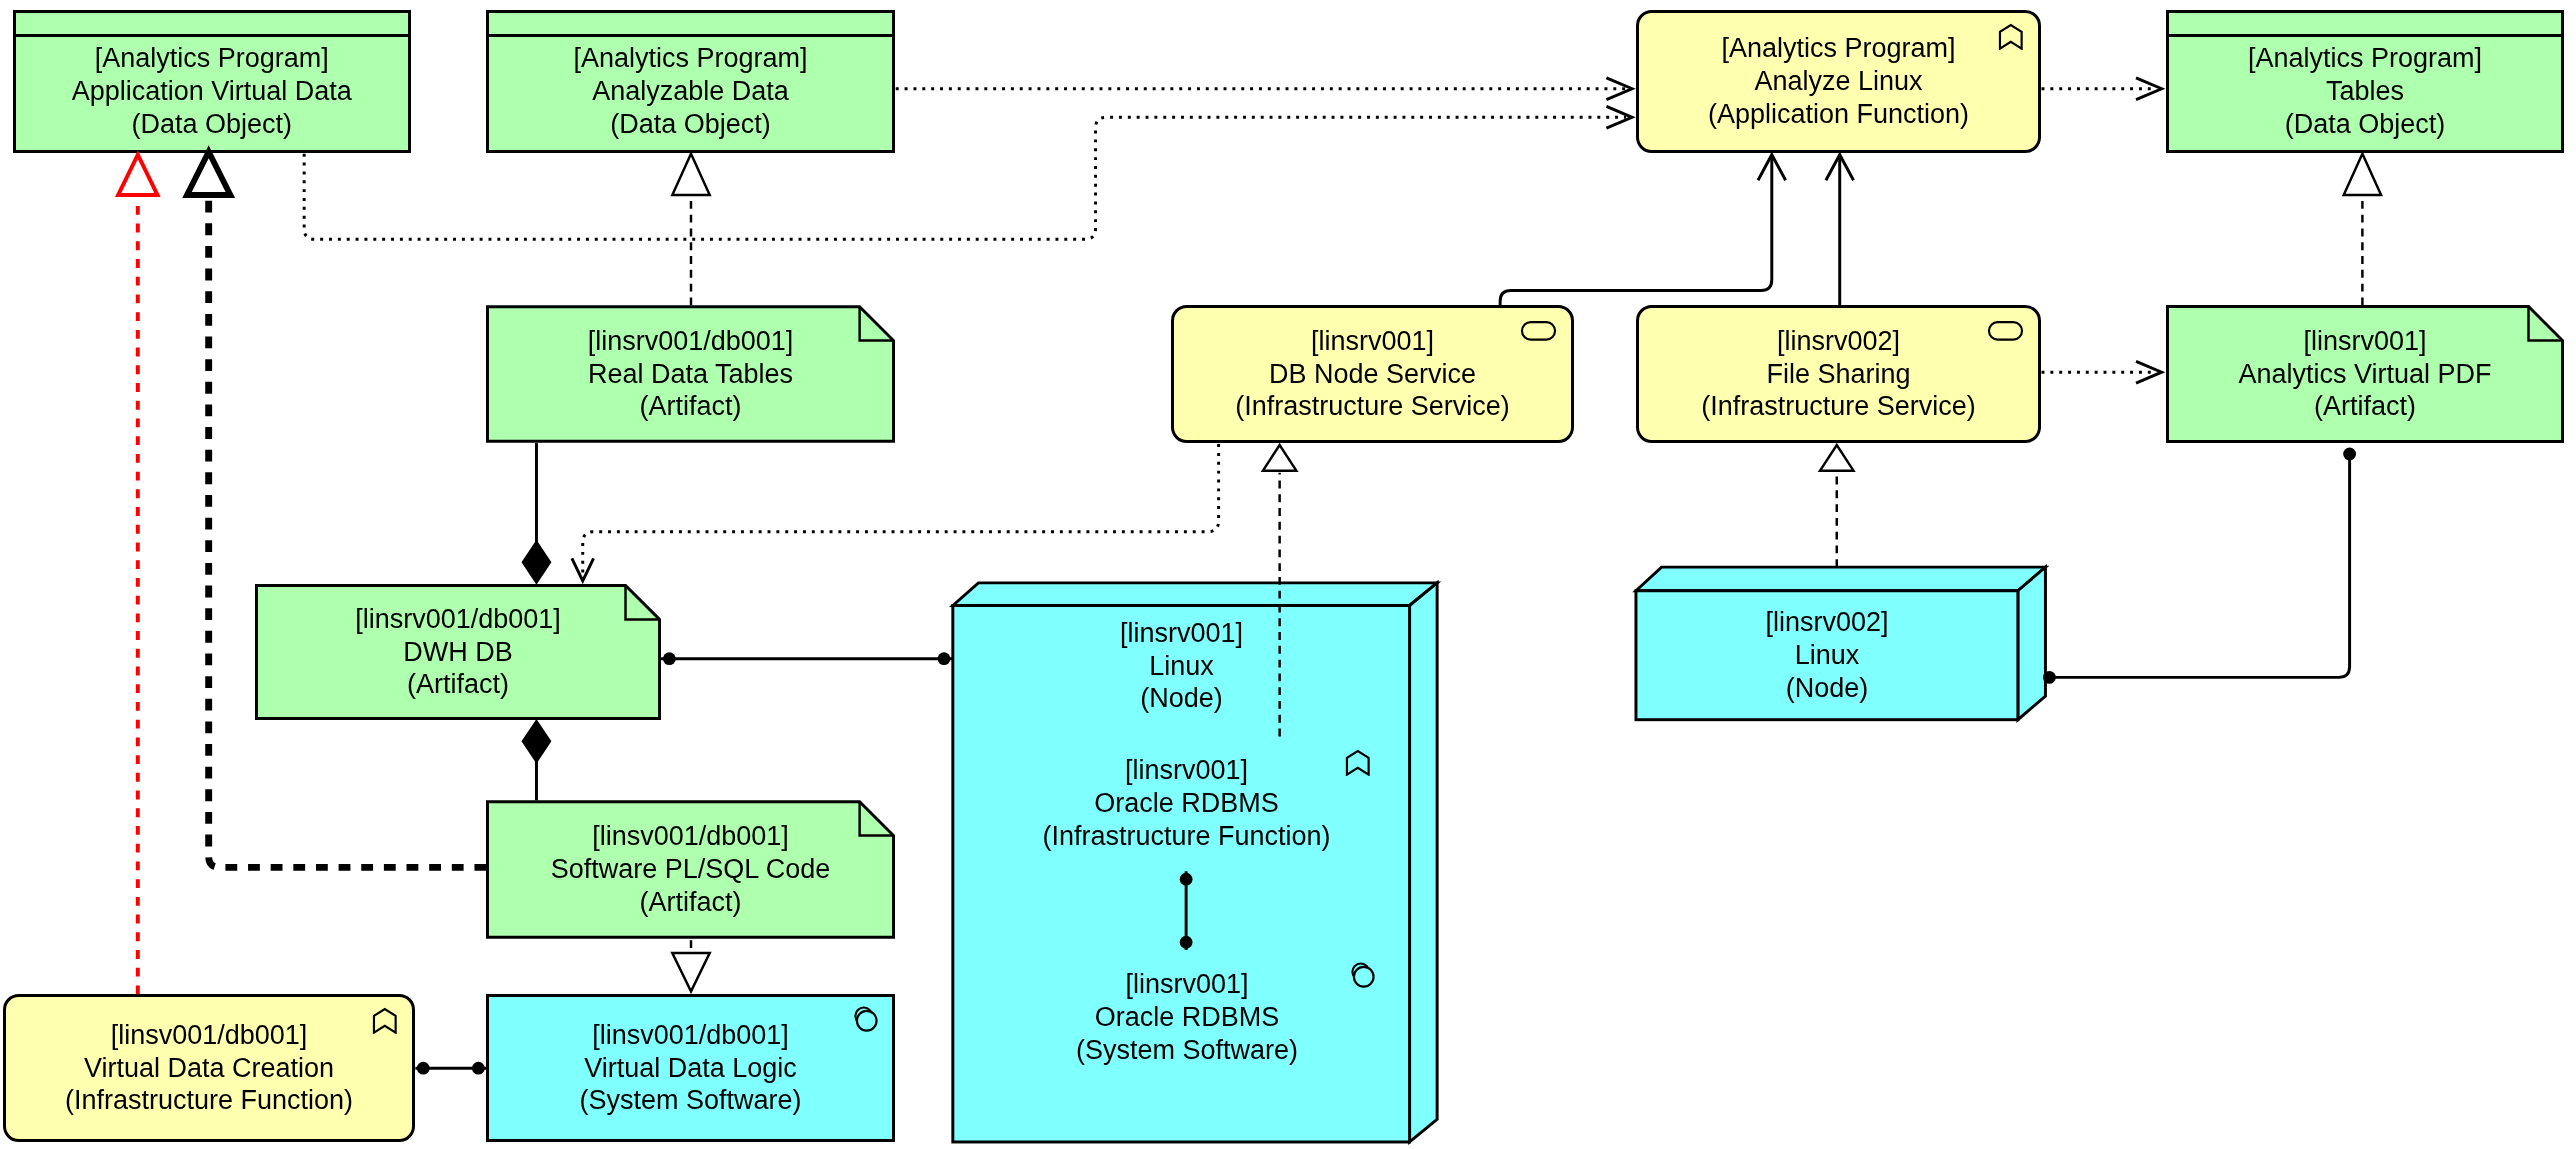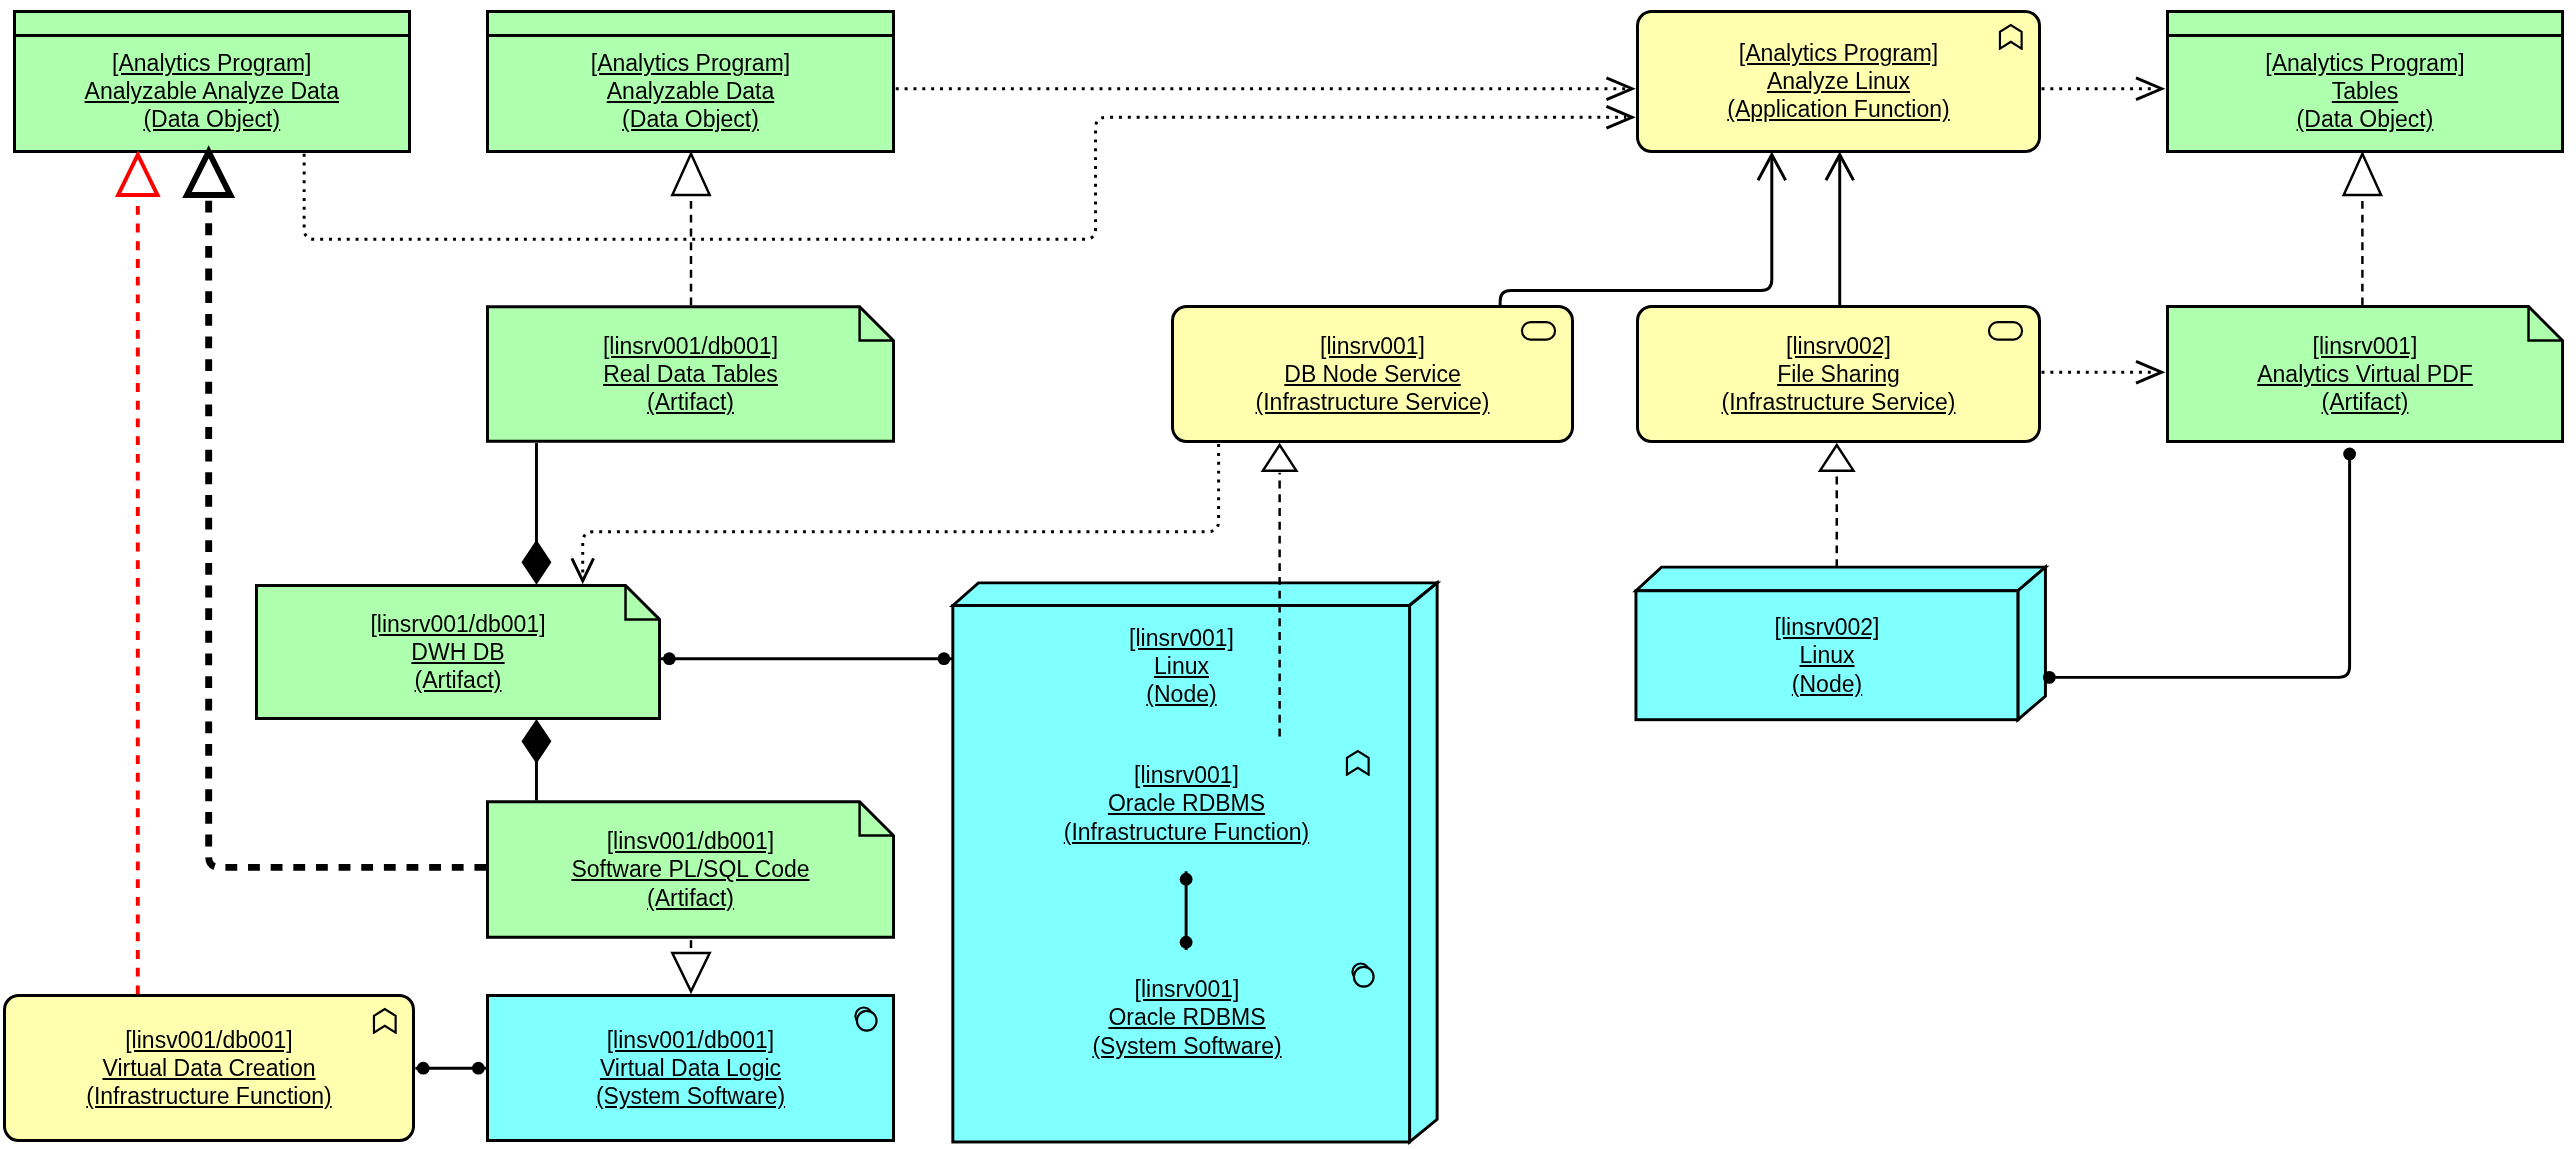--- a/index.html
+++ b/index.html
@@ -5,21 +5,21 @@
   html,body { margin:0; padding:0; background:#ffffff; }
   .canvas {
     position:relative; width:2576px; height:1150px; background:#ffffff;
     font-family:"Liberation Sans", sans-serif; color:#000;
     overflow:hidden;
   }
   .el { position:absolute; box-sizing:border-box; }
   .lbl {
     position:absolute; inset:0; display:flex; flex-direction:column;
     align-items:center; justify-content:center; text-align:center;
-    font-size:23px; line-height:1.22; z-index:3; pointer-events:none;text-decoration:underline;
+    font-size:27px; line-height:1.22; z-index:3; pointer-events:none;
   }
   .lbl span { display:block; white-space:nowrap; }
   
   .dataobj { background:#aeffae; border:3px solid #000; }
   .dataobj .band { position:absolute; left:0; top:0; right:0; height:21.7px; border-bottom:3px solid #000; }
   .dataobj .lbl { padding-top:19.7px; }
   
   .roundy { background:#ffffb0; border:3px solid #000; border-radius:15.7px; }
   
   .cyrect { background:#7ffffe; border:3px solid #000; }
@@ -61,21 +61,21 @@
       <span>[linsrv002]</span>
       <span>Linux</span>
       <span>(Node)</span>
     </div>
   </div>
 
   <div class="el dataobj" style="left:12.8px; top:9.8px; width:398px; height:143px;">
     <div class="band"></div>
     <div class="lbl">
       <span>[Analytics Program]</span>
-      <span>Analyzable Analyze Data</span>
+      <span>Application Virtual Data</span>
       <span>(Data Object)</span>
     </div>
   </div>
 
   <div class="el dataobj" style="left:486px; top:9.8px; width:409px; height:143px;">
     <div class="band"></div>
     <div class="lbl">
       <span>[Analytics Program]</span>
       <span>Analyzable Data</span>
       <span>(Data Object)</span>

